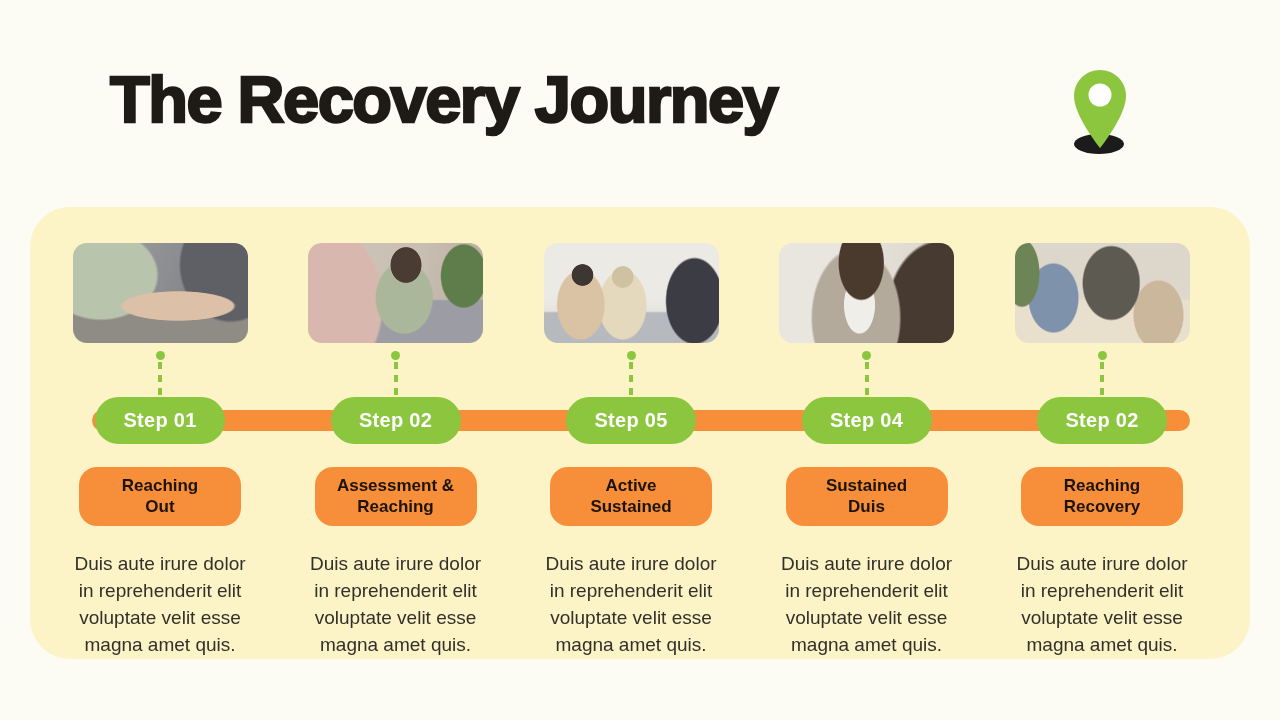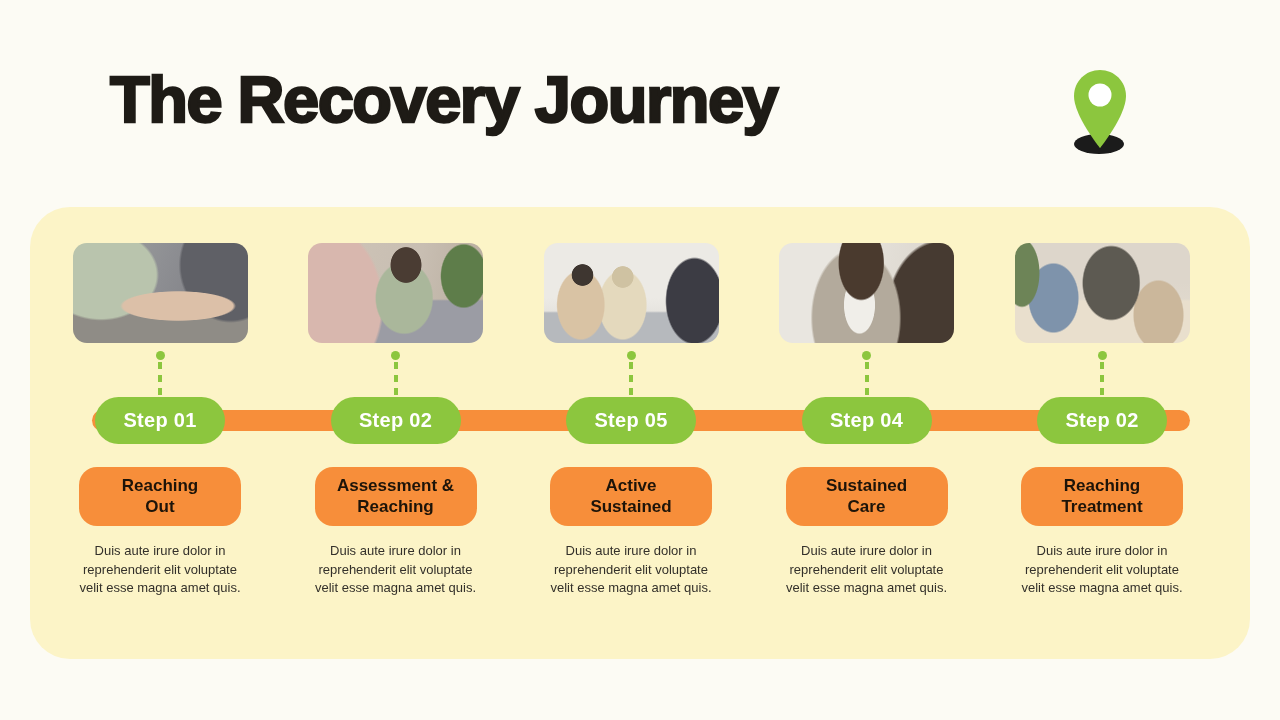--- a/index.html
+++ b/index.html
@@ -100,22 +100,22 @@
 
   .namebox{
     flex:none;margin-top:23px;width:162px;min-height:59px;border-radius:18px;
     background:var(--orange);
     display:flex;flex-direction:column;align-items:center;justify-content:center;
     color:var(--box-text);font-size:17px;font-weight:bold;line-height:1.22;
     text-align:center;padding:6px 4px;
   }
 
   .desc{
-    margin-top:16px;width:172px;max-width:172px;
-    font-size:13px;line-height:1.43;color:var(--body-text);text-align:center;
+    margin-top:24px;width:172px;max-width:172px;
+    font-size:19px;line-height:1.43;color:var(--body-text);text-align:center;
   }
 </style>
 </head>
 <body>
 
 <div class="slide">
 
   <h1 class="title">The Recovery Journey</h1>
 
   <div class="pin">
@@ -183,36 +183,36 @@
         <div class="photo photo-4" title="therapist in a plaid blazer speaking with a client"></div>
         <div class="connector">
           <div class="dot"></div>
           <div class="dash"></div>
         </div>
         <div class="pill">
           <span>Step 04</span>
         </div>
         <div class="namebox">
           <span>Sustained</span>
-          <span>Care</span>
+          <span>Duis</span>
         </div>
         <p class="desc">Duis aute irure dolor in reprehenderit elit voluptate velit esse magna amet quis.</p>
       </div>
 
       <div class="col">
         <div class="photo photo-5" title="friends relaxing together on a cream couch"></div>
         <div class="connector">
           <div class="dot"></div>
           <div class="dash"></div>
         </div>
         <div class="pill">
           <span>Step 02</span>
         </div>
         <div class="namebox">
           <span>Reaching</span>
-          <span>Treatment</span>
+          <span>Recovery</span>
         </div>
         <p class="desc">Duis aute irure dolor in reprehenderit elit voluptate velit esse magna amet quis.</p>
       </div>
 
     </div>
   </div>
 </div>
 
 </body></html>

